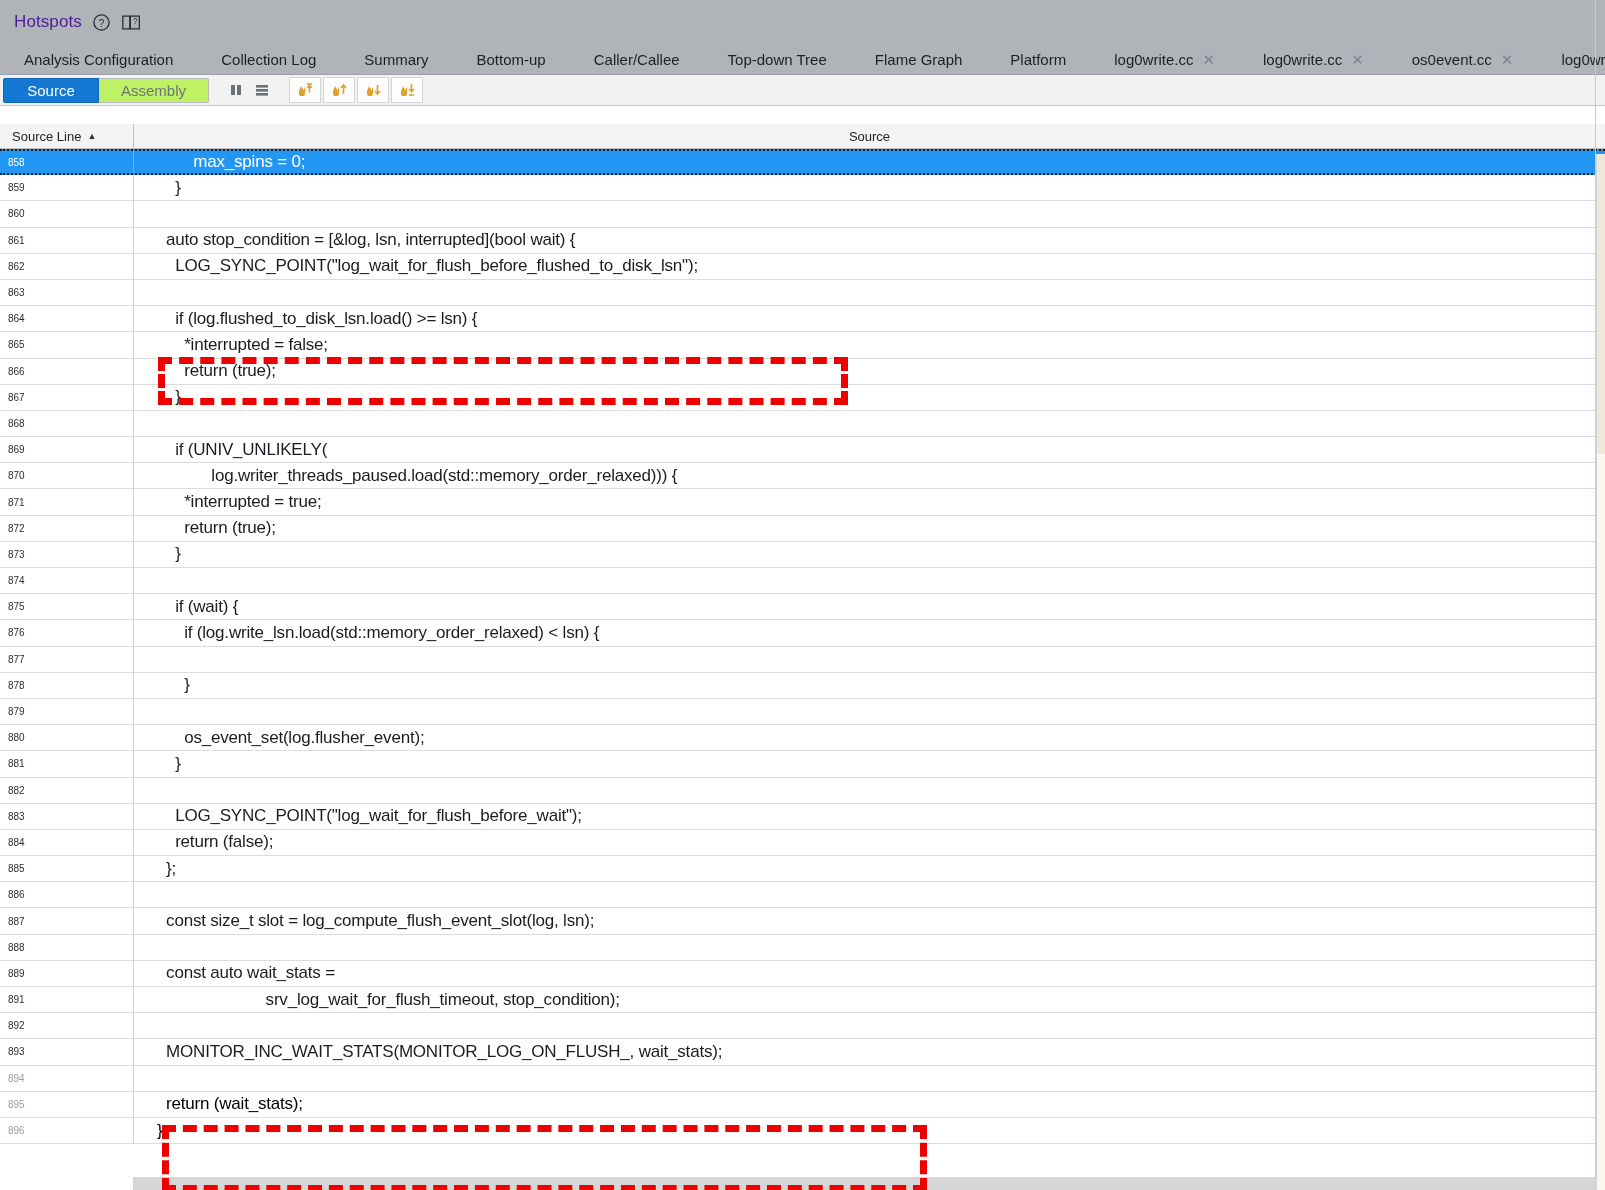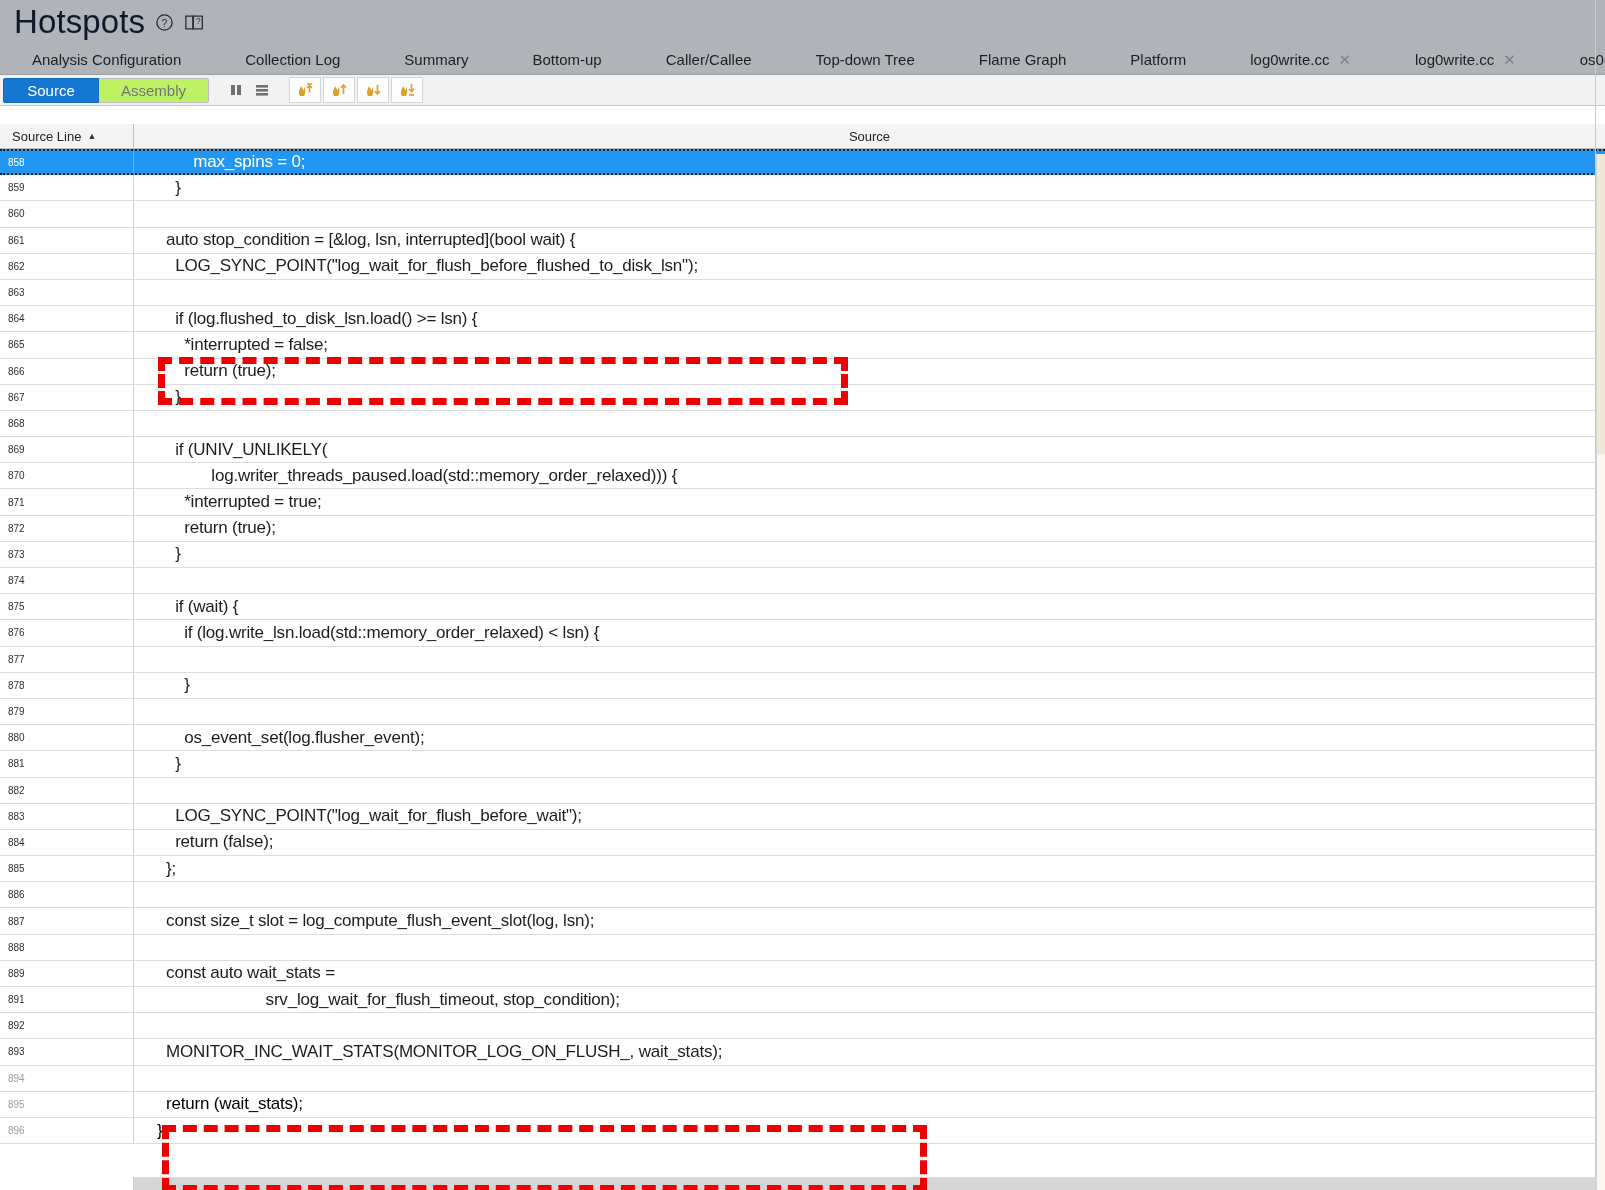--- a/index.html
+++ b/index.html
@@ -16,40 +16,40 @@
   
   .titlebar {
     height: 44px;
     background: #b0b4b9;
     display: flex;
     align-items: center;
     padding: 0 0 0 14px;
     gap: 10px;
   }
   .title-text {
-    font-size: 33px;
-    color: #0f172a;
+    font-size: 17px;
+    color: #4c1d95;
     letter-spacing: .1px;
   }
   .title-icon { display: inline-flex; align-items: center; }
 
   
   .tabstrip {
     height: 31px;
     background: #b0b4b9;
     display: flex;
     align-items: center;
     border-bottom: 1px solid #9aa0a6;
     overflow: hidden;
     white-space: nowrap;
   }
   .tab {
     font-size: 15px;
     color: #1c2024;
-    padding: 0 32px;
+    padding: 0 24px;
     height: 31px;
     line-height: 31px;
     display: inline-flex;
     align-items: center;
     gap: 9px;
   }
   .tab .closex {
     font-size: 15px;
     color: #7d838a;
     line-height: 1;

